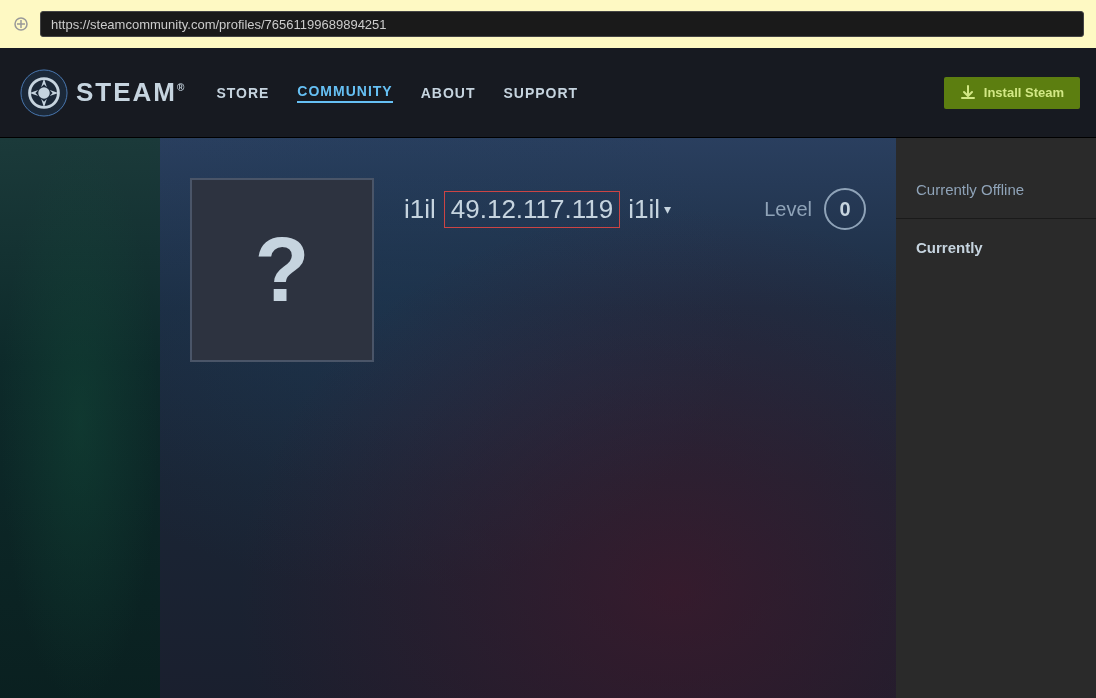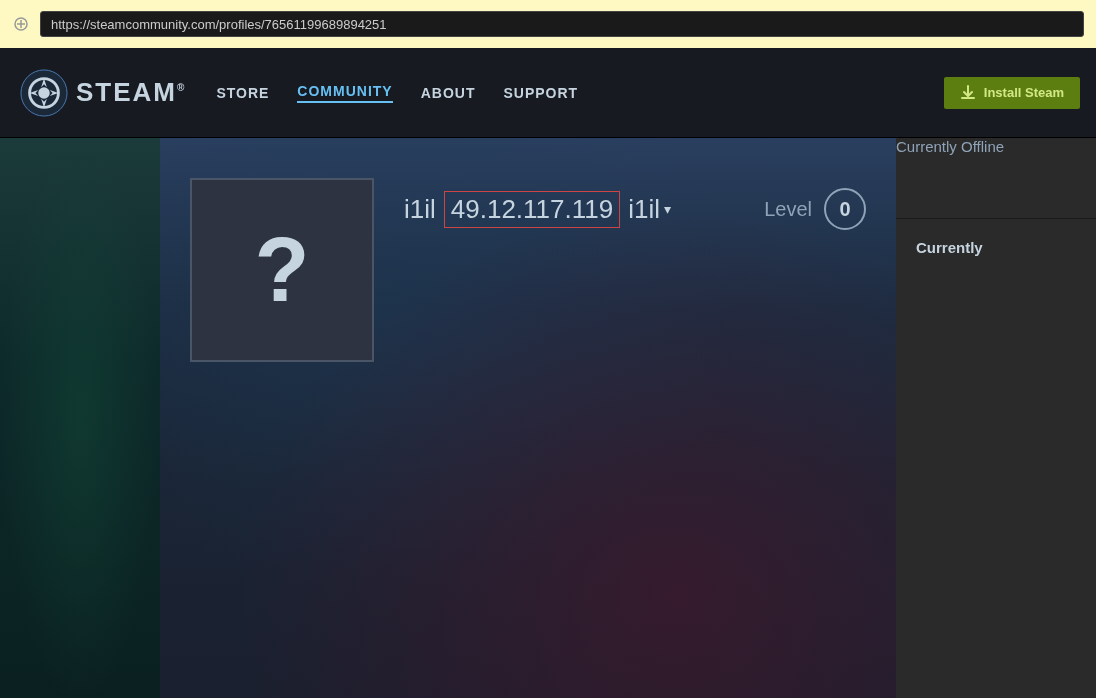--- a/index.html
+++ b/index.html
@@ -265,23 +265,24 @@
 
     
     .right-sidebar {
       width: 200px;
       display: flex;
       flex-direction: column;
     }
 
     .status-box {
       background: #2a2a2a;
+      padding: 20px;
       min-height: 80px;
       display: flex;
-      align-items: flex-start;
+      align-items: flex-end;
     }
 
     .status-text {
       color: #8fa3b8;
       font-size: 15px;
     }
 
     .inventory-box {
       background: #2a2a2a;
       padding: 20px;

